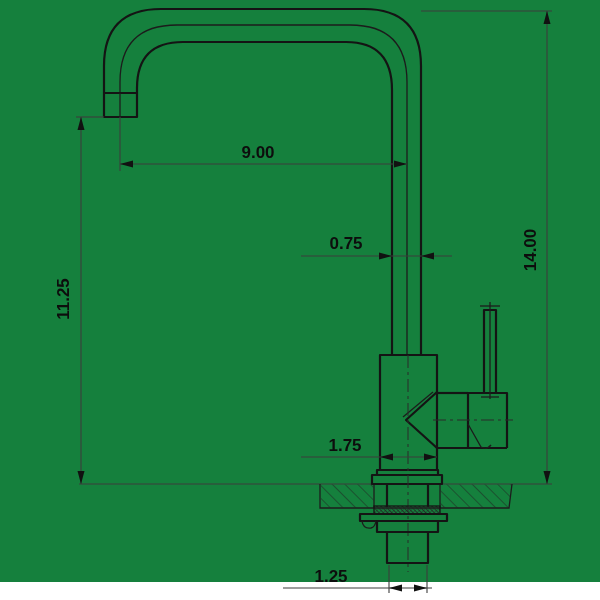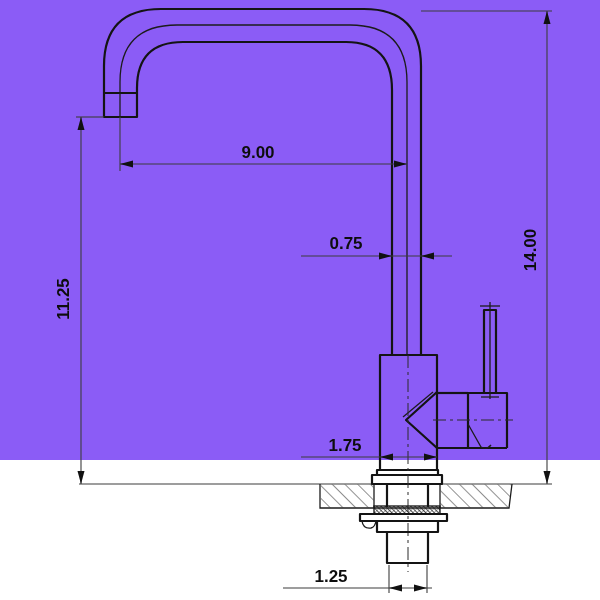--- a/index.html
+++ b/index.html
@@ -7,22 +7,22 @@
     padding: 0;
     background: #ffffff;
     width: 600px;
     height: 600px;
     overflow: hidden;
     font-family: "Liberation Sans", sans-serif;
   }
   .frame {
     position: relative;
     width: 600px;
-    height: 460px;
-    background: #8b5cf6;
+    height: 582px;
+    background: #15803d;
   }
   svg { display: block; }
   .obj  { stroke: #141414; stroke-width: 2.2; fill: none; stroke-linejoin: round; stroke-linecap: butt; }
   .objthin { stroke: #1c1c1c; stroke-width: 1.3; fill: none; }
   .dim  { stroke: #3d3d3d; stroke-width: 1.1; fill: none; }
   .cline { stroke: #2a2a2a; stroke-width: 1; fill: none; stroke-dasharray: 13 4 3 4; }
   .arrow { fill: #111111; stroke: none; }
   .hatchline { stroke: #222222; stroke-width: 1; }
   .knurlline { stroke: #222222; stroke-width: 0.8; }
   .dimtext {

